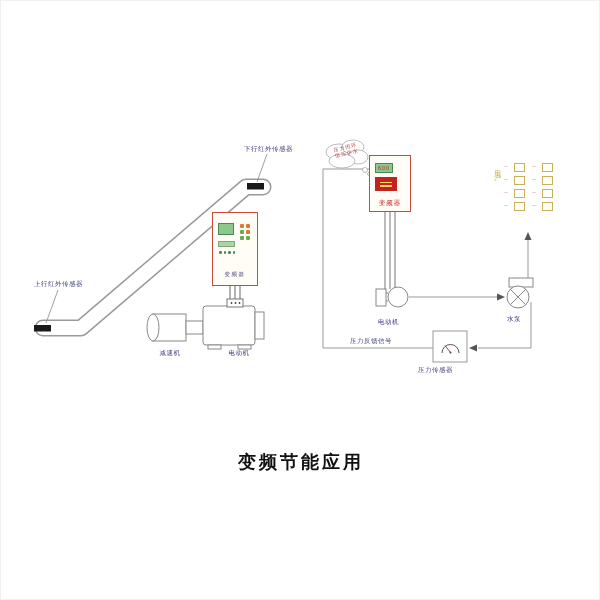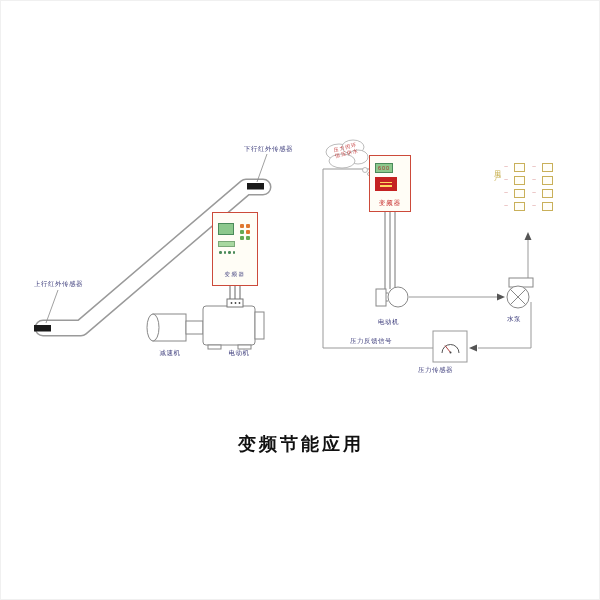--- a/index.html
+++ b/index.html
@@ -8,21 +8,21 @@
     border:1px solid #f0f0f0;box-sizing:border-box;overflow:hidden;
     font-family:"Liberation Sans","DejaVu Sans",sans-serif;
   }
   svg{position:absolute;left:0;top:0;}
   .lbl{
     position:absolute;font-size:6.5px;color:#3a3a7a;white-space:nowrap;
     letter-spacing:0.5px;line-height:8px;
   }
   .lbl.center{text-align:center;}
   .title{
-    position:absolute;left:0;top:431px;width:600px;text-align:center;
+    position:absolute;left:0;top:449px;width:600px;text-align:center;
     font-size:18px;font-weight:bold;color:#111;letter-spacing:3px;
   }
   
   .vfd{position:absolute;background:#fffdf6;border:1px solid #cc4a3a;box-sizing:border-box;}
   .vfd-left{left:211px;top:211px;width:46px;height:74px;}
   .vfd-right{left:368px;top:154px;width:42px;height:57px;}
   .screen{position:absolute;background:#8cc88c;border:1px solid #4a8a5a;box-sizing:border-box;}
   .screen.s1{left:5px;top:10px;width:16px;height:12px;}
   .screen.s2{left:5px;top:7px;width:18px;height:10px;text-align:center;
     font-size:5.5px;line-height:9px;color:#a83030;letter-spacing:1px;}

